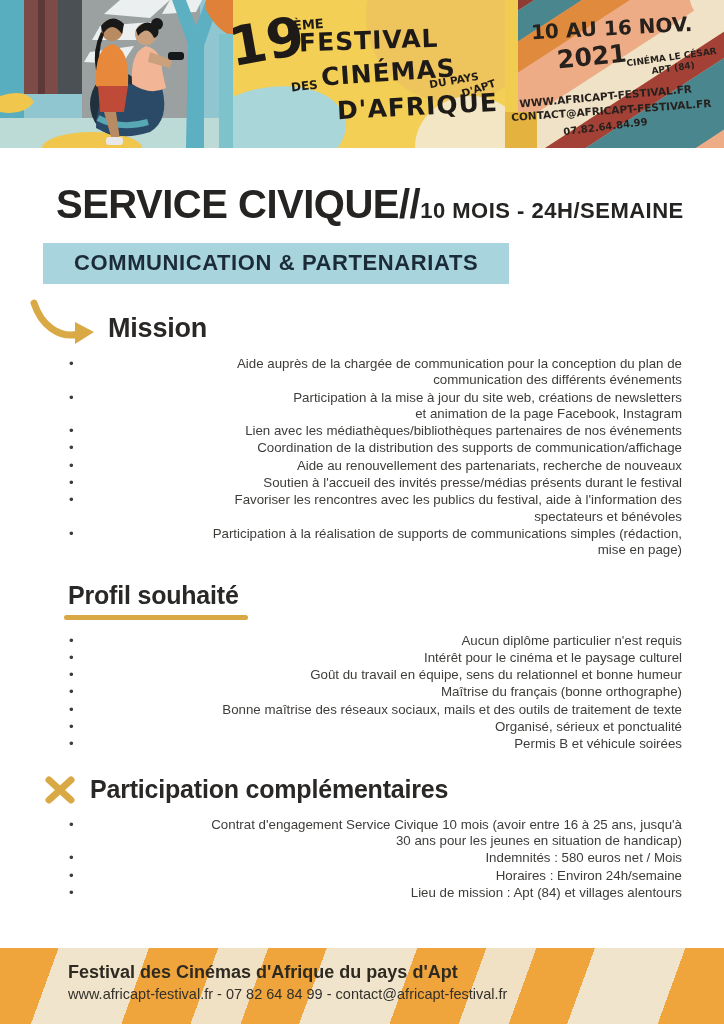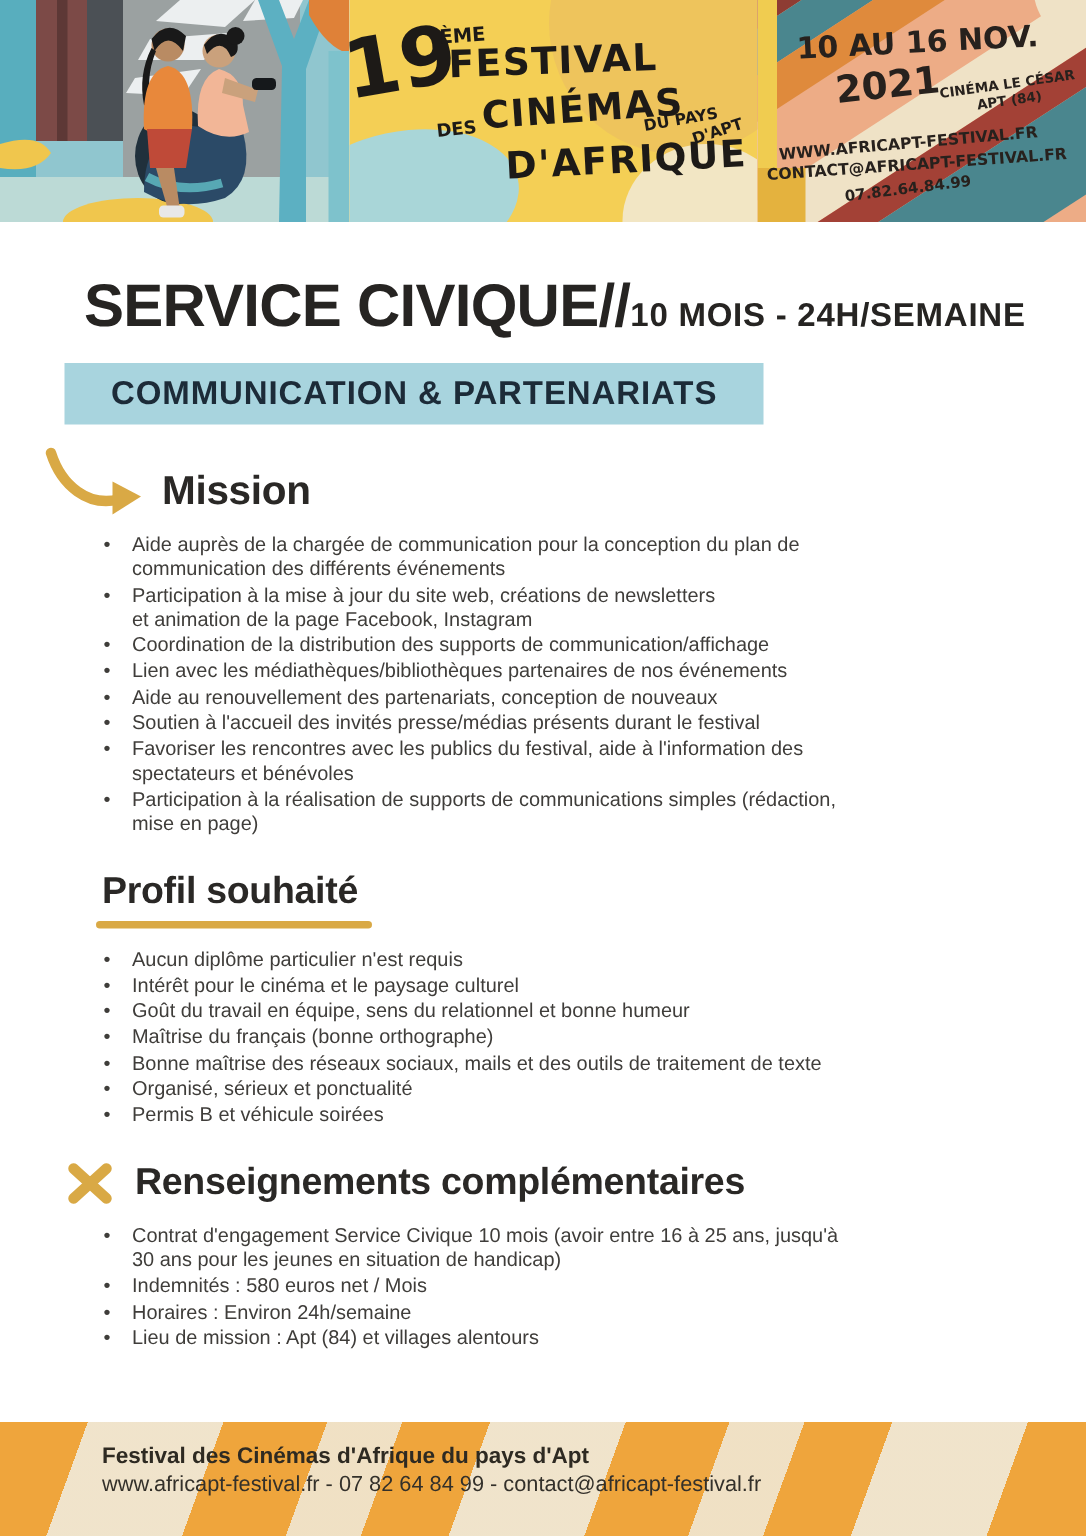--- a/index.html
+++ b/index.html
@@ -58,21 +58,21 @@
     font-size:22px;font-weight:bold;letter-spacing:0.6px;
   }
   .sec-head{display:flex;align-items:flex-end;}
   .mission-head{margin:14px 0 0 30px;}
   .mission-head h2{margin:0 0 2px 12px;font-size:27px;color:var(--heading);}
   h2{font-weight:bold;letter-spacing:-0.2px;}
   .arrow-ico{width:66px;height:48px;flex:0 0 auto;}
   ul.blist{list-style:none;margin:10px 0 0 0;padding:0 42px 0 66px;}
   ul.blist li{
     position:relative;padding-left:22px;font-size:13.3px;line-height:16.3px;
-    white-space:pre-line;margin-bottom:1px;
+    white-space:pre-line;margin-bottom:1px;text-align:right;
   }
   ul.blist li::before{content:"\2022";position:absolute;left:3px;top:0;}
   .profil-head{margin:22px 0 0 68px;font-size:25px;color:var(--heading);}
   .gold-underline{margin:5px 0 0 64px;width:184px;height:5px;border-radius:3px;background:var(--gold);}
   .profil-list{margin-top:13px !important;}
   .info-head{margin:22px 0 0 44px;align-items:center;}
   .info-head h2{margin:0 0 0 14px;font-size:25px;color:var(--heading);}
   .x-ico{width:32px;height:30px;flex:0 0 auto;}
   .info-list{margin-top:12px !important;}
   .gold-stroke{stroke:var(--gold);}
@@ -81,21 +81,21 @@
   
   .footer{
     position:absolute;left:0;bottom:0;width:724px;height:76px;
     background-color:var(--footer-orange);
     background-image:repeating-linear-gradient(110deg,
       rgba(240,231,211,0) 0px,rgba(240,231,211,0) 55px,
       rgba(240,231,211,0.95) 55px,rgba(240,231,211,0.95) 140px,
       rgba(240,231,211,0) 140px,rgba(240,231,211,0) 205px,
       rgba(240,231,211,0.9) 205px,rgba(240,231,211,0.9) 252px);
   }
-  .f-line1{margin:14px 0 0 68px;font-size:15px;font-weight:bold;color:#2e2a22;}
+  .f-line1{margin:14px 0 0 68px;font-size:18px;font-weight:bold;color:#2e2a22;}
   .f-line2{margin:3px 0 0 68px;font-size:14.5px;color:#33302a;}
 </style>
 </head>
 <body>
 
 <div class="banner">
 
   <svg class="art-left" viewBox="0 0 233 148" preserveAspectRatio="none">
     <rect width="233" height="148" fill="#90c6cf"></rect>
     <rect x="0" width="24" height="148" fill="#58aebe"></rect>
@@ -186,23 +186,23 @@
       <polygon class="gold-fill" points="45,24 64,34 45,46"></polygon>
     </svg>
     <h2>Mission</h2>
   </div>
   <ul class="blist">
 
   <li>Aide auprès de la chargée de communication pour la conception du plan de
 communication des différents événements</li>
       <li>Participation à la mise à jour du site web, créations de newsletters
 et animation de la page Facebook, Instagram</li>
+      <li>Lien avec les médiathèques/bibliothèques partenaires de nos événements</li>
       <li>Coordination de la distribution des supports de communication/affichage</li>
-      <li>Lien avec les médiathèques/bibliothèques partenaires de nos événements</li>
-      <li>Aide au renouvellement des partenariats, conception de nouveaux</li>
+      <li>Aide au renouvellement des partenariats, recherche de nouveaux</li>
       <li>Soutien à l'accueil des invités presse/médias présents durant le festival</li>
       <li>Favoriser les rencontres avec les publics du festival, aide à l'information des
 spectateurs et bénévoles</li>
       <li>Participation à la réalisation de supports de communications simples (rédaction,
 mise en page)</li>
     </ul>
 
   <h2 class="profil-head">Profil souhaité</h2>
   <div class="gold-underline"></div>
   <ul class="blist profil-list">
@@ -213,21 +213,21 @@
       <li>Maîtrise du français (bonne orthographe)</li>
       <li>Bonne maîtrise des réseaux sociaux, mails et des outils de traitement de texte</li>
       <li>Organisé, sérieux et ponctualité</li>
       <li>Permis B et véhicule soirées</li>
     </ul>
 
   <div class="sec-head info-head">
     <svg class="x-ico" viewBox="0 0 32 30">
       <path class="gold-stroke" d="M5 5 L27 25 M27 5 L5 25" fill="none" stroke-width="7" stroke-linecap="round"></path>
     </svg>
-    <h2>Renseignements complémentaires</h2>
+    <h2>Participation complémentaires</h2>
   </div>
   <ul class="blist info-list">
 
   <li>Contrat d'engagement Service Civique 10 mois (avoir entre 16 à 25 ans, jusqu'à
 30 ans pour les jeunes en situation de handicap)</li>
       <li>Indemnités : 580 euros net / Mois</li>
       <li>Horaires : Environ 24h/semaine</li>
       <li>Lieu de mission : Apt (84) et villages alentours</li>
     </ul>
 </div>

